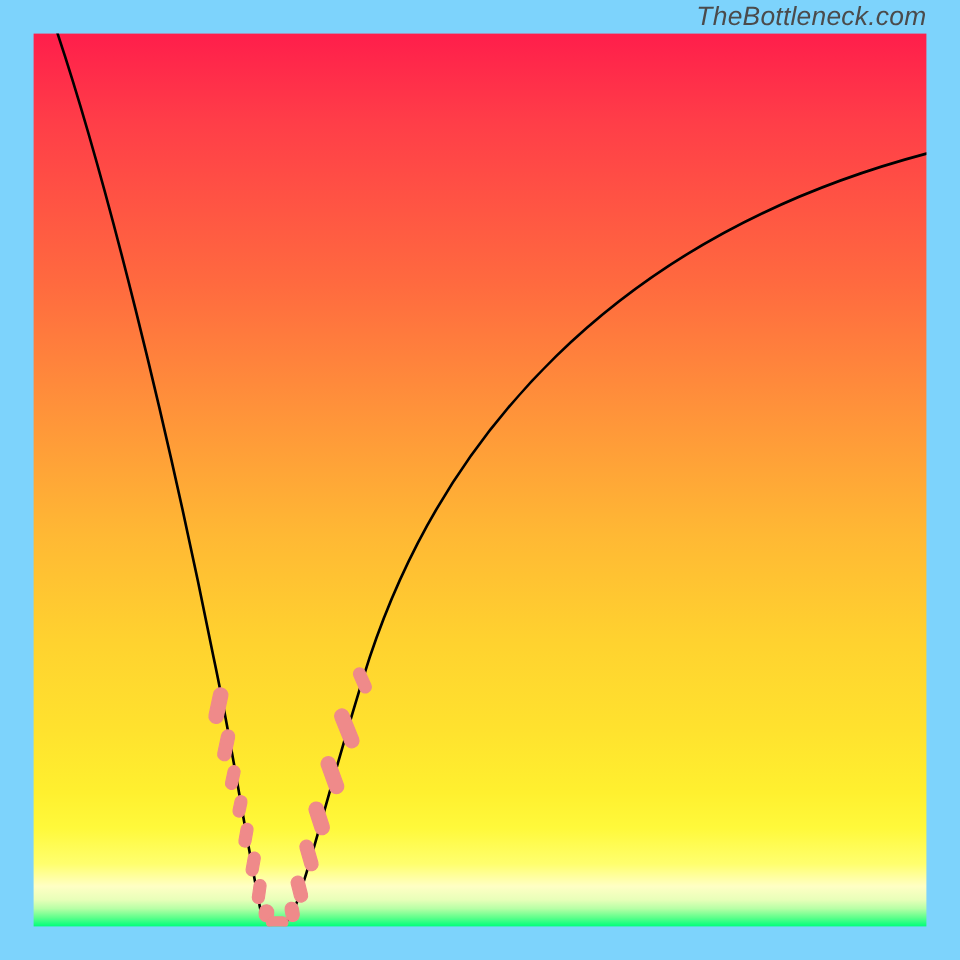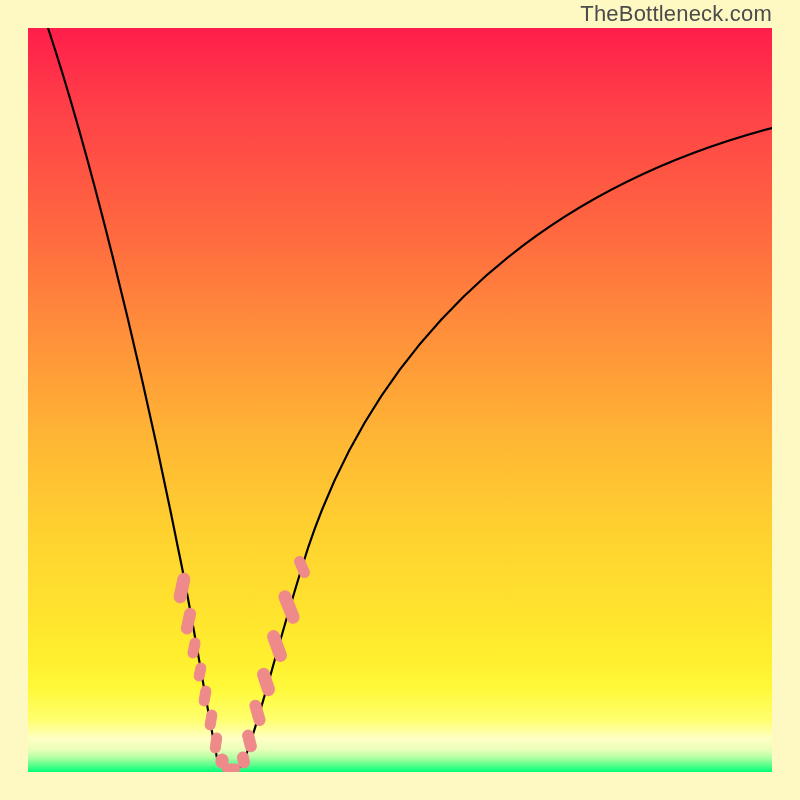--- a/index.html
+++ b/index.html
@@ -11,21 +11,22 @@
     background: #000;
     font-family: -apple-system, BlinkMacSystemFont, "Segoe UI", Arial, sans-serif;
   }
   .frame {
     position: absolute;
     left: 0;
     top: 0;
     width: 800px;
     height: 800px;
     box-sizing: border-box;
-    background: #fef9c3;
+    background: #7dd3fc;
+    font-style: italic;
   }
   .plot-area {
     position: absolute;
     left: 28px;
     top: 28px;
     width: 744px;
     height: 744px;
     
     background: linear-gradient(
       to bottom,

